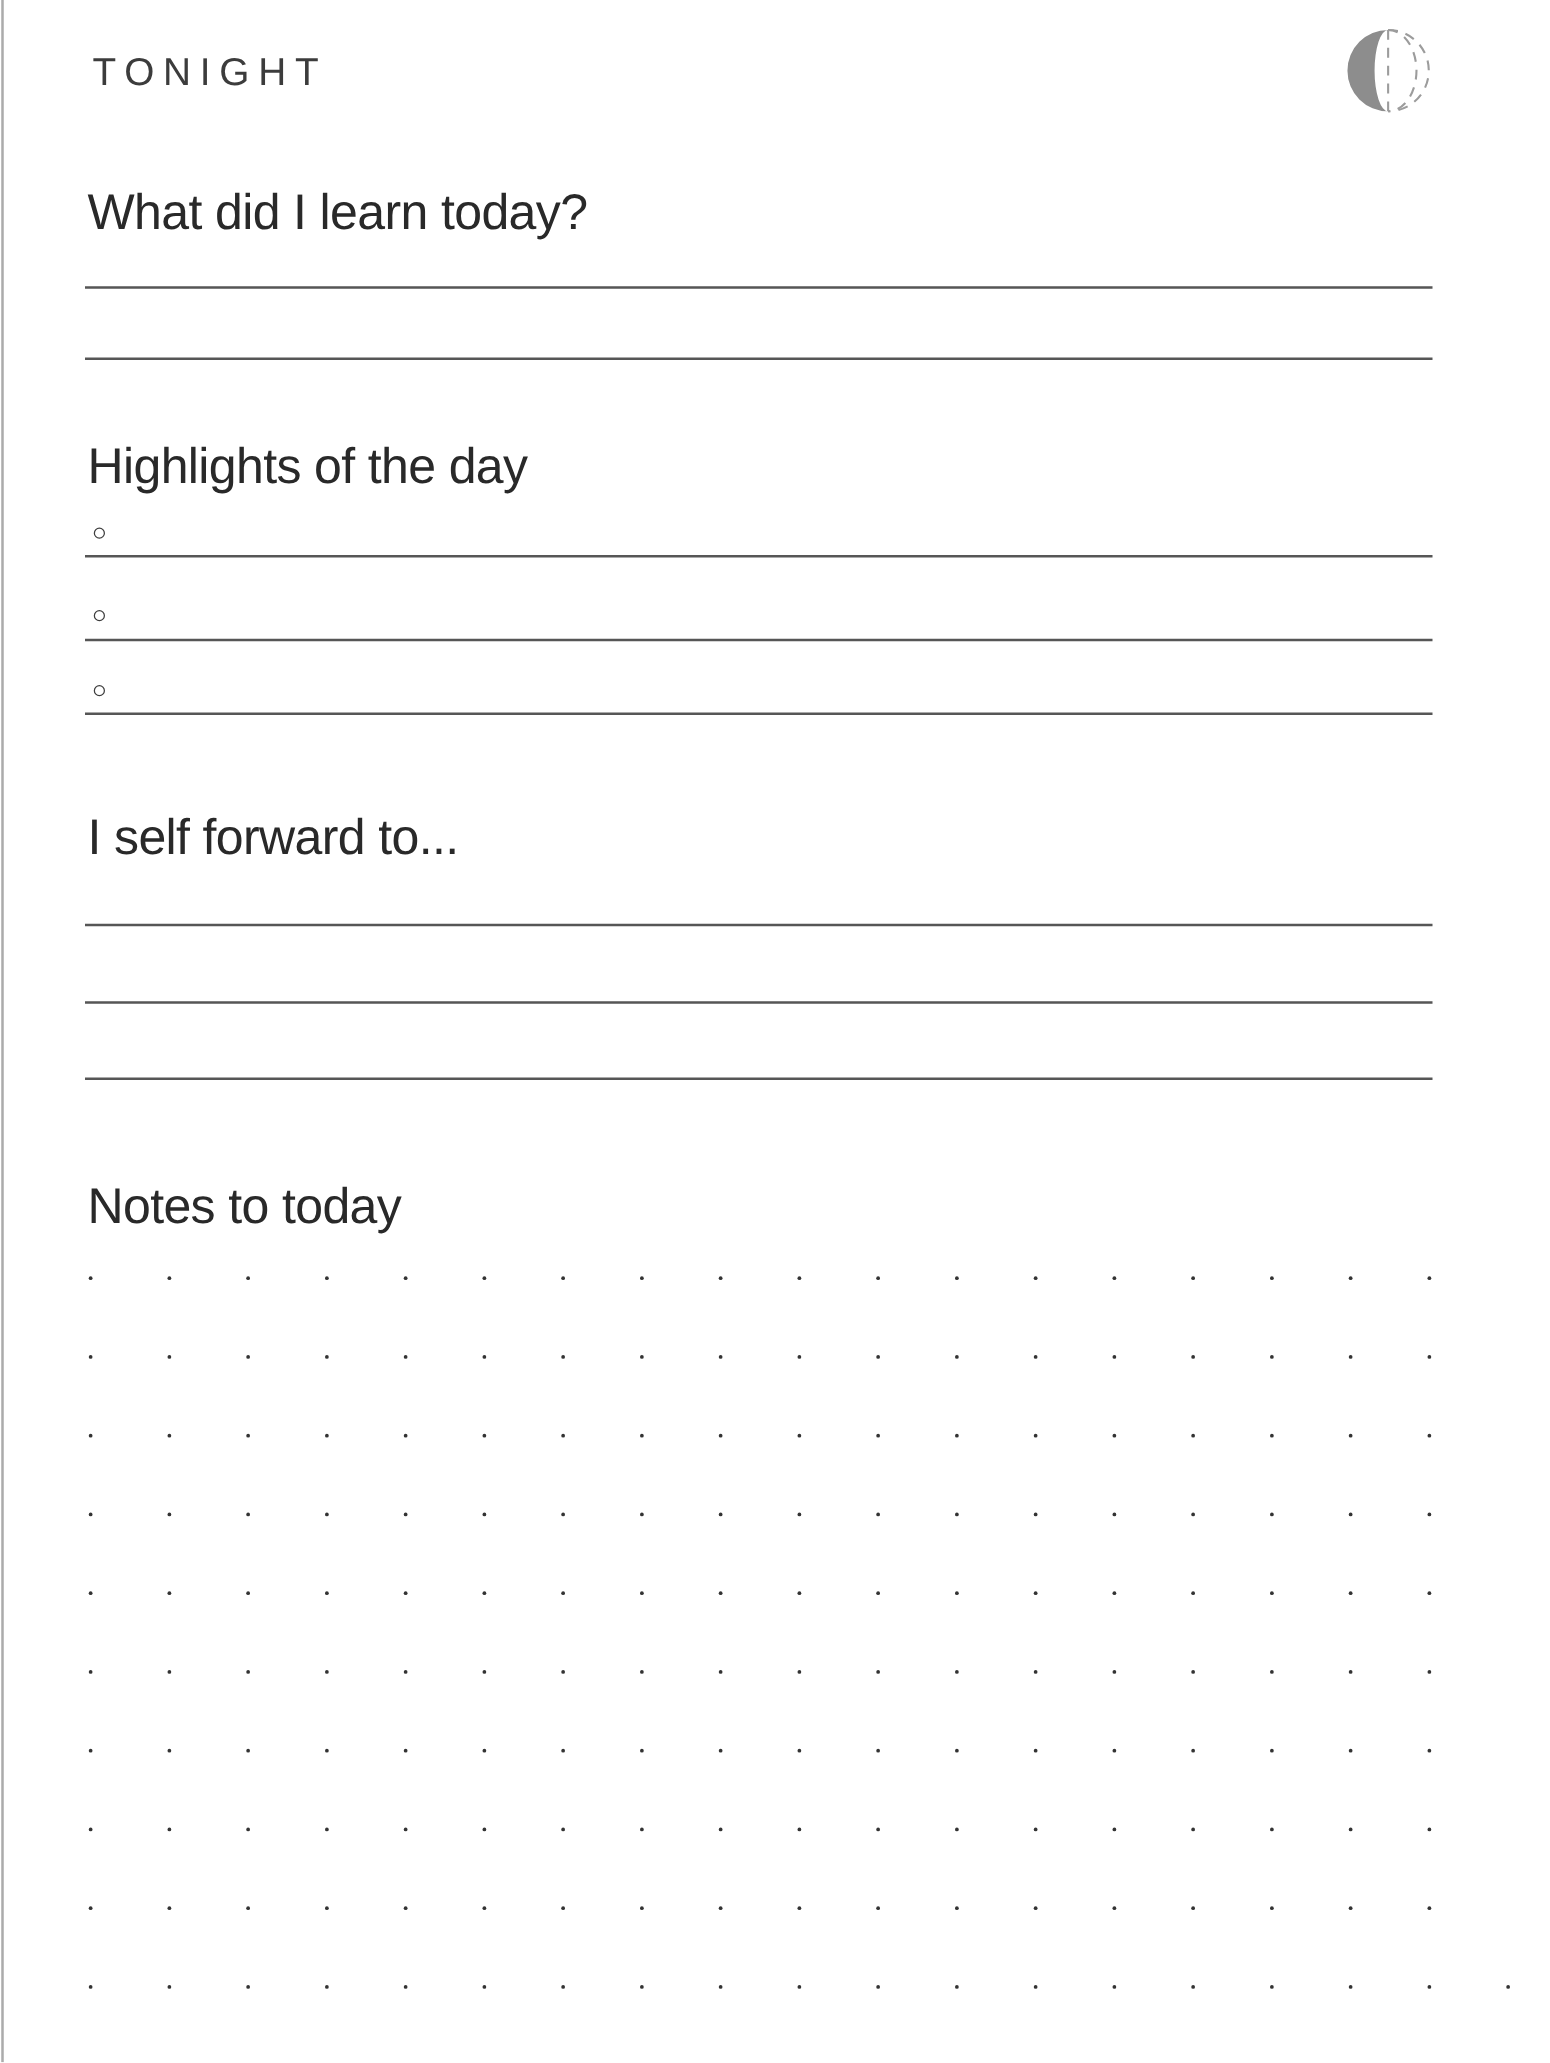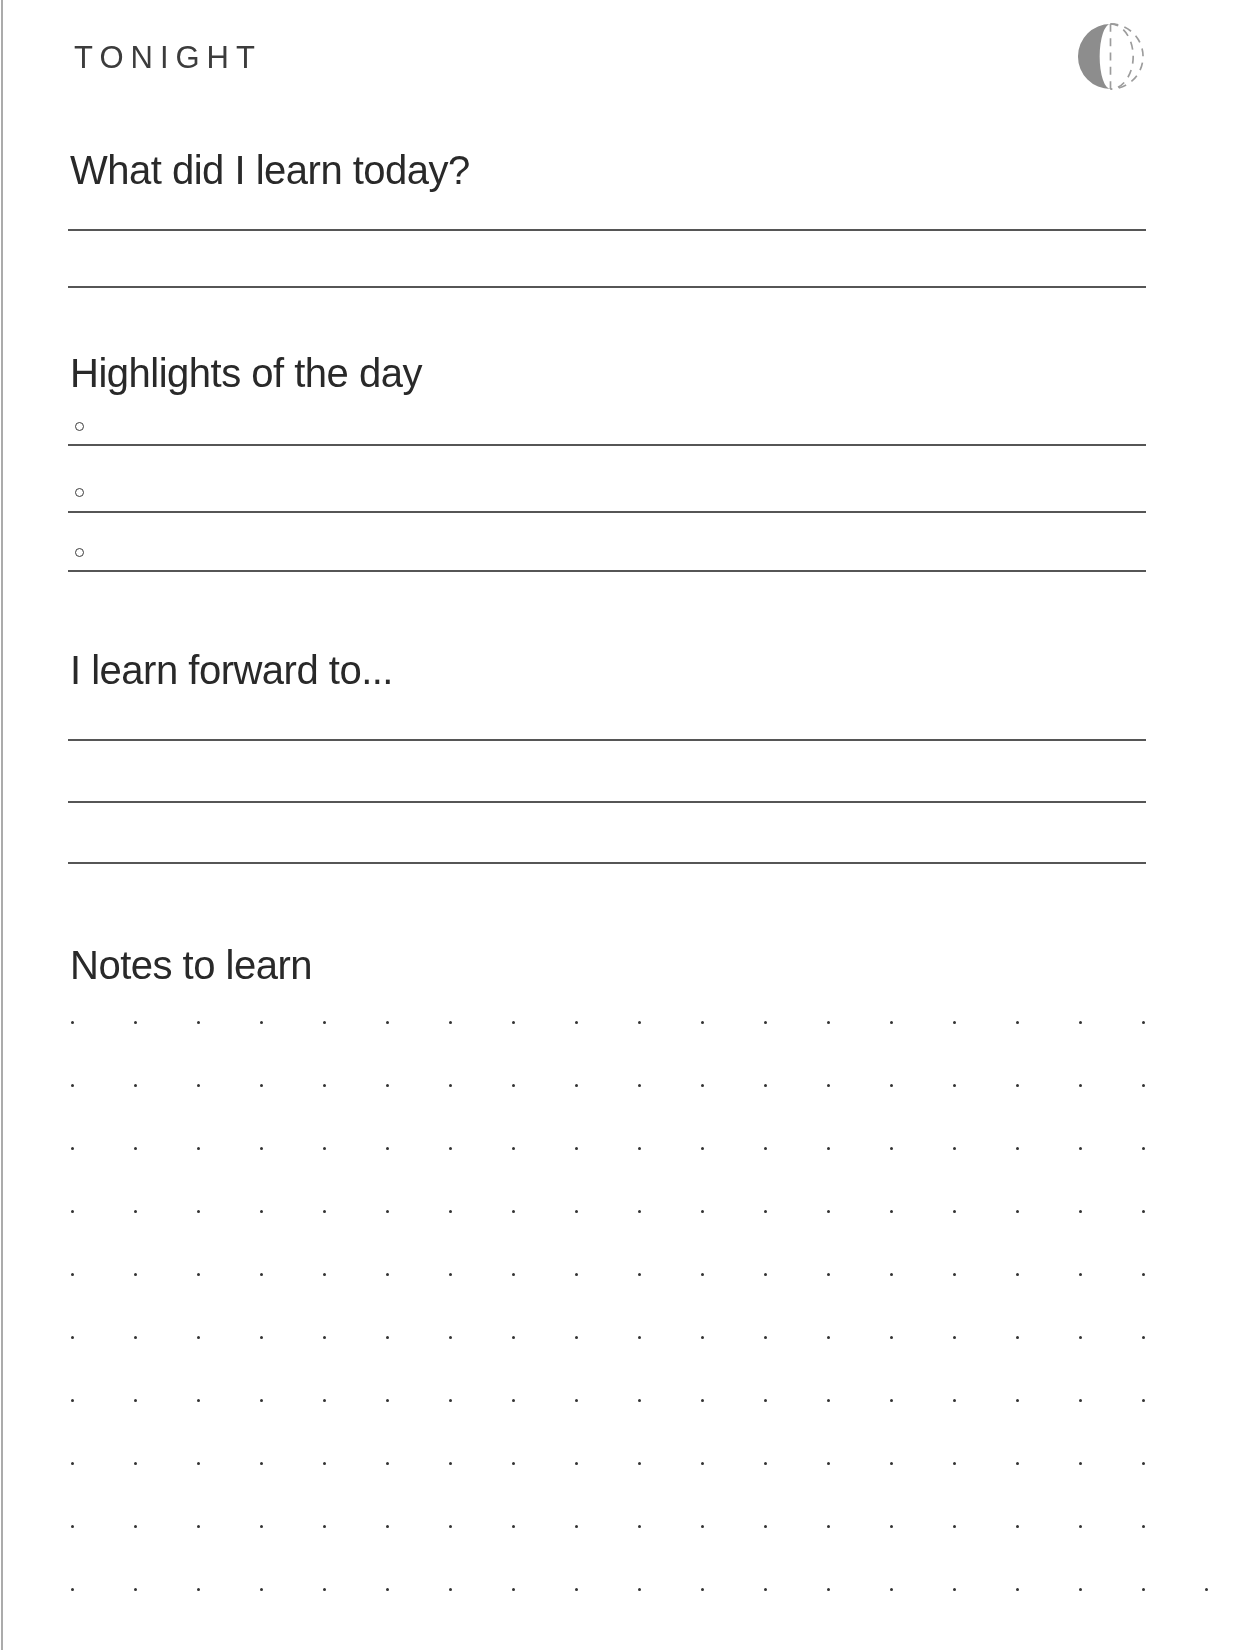--- a/index.html
+++ b/index.html
@@ -76,28 +76,28 @@
     <h2 class="heading" style="top:353px">Highlights of the day</h2>
     <div class="bullet" style="top:422px"></div>
     <div class="rule" style="top:444px"></div>
     <div class="bullet" style="top:488px"></div>
     <div class="rule" style="top:511px"></div>
     <div class="bullet" style="top:548px"></div>
     <div class="rule" style="top:570px"></div>
   </section>
 
   <section>
-    <h2 class="heading" style="top:650px">I learn forward to...</h2>
+    <h2 class="heading" style="top:650px">I self forward to...</h2>
     <div class="rule" style="top:739px"></div>
     <div class="rule" style="top:801px"></div>
     <div class="rule" style="top:862px"></div>
   </section>
 
   <section>
-    <h2 class="heading" style="top:945px">Notes to learn</h2>
+    <h2 class="heading" style="top:945px">Notes to today</h2>
     <div class="dotgrid">
         <div class="dot" style="left: 0px; top: 0px;"></div>
         <div class="dot" style="left: 63px; top: 0px;"></div>
         <div class="dot" style="left: 126px; top: 0px;"></div>
         <div class="dot" style="left: 189px; top: 0px;"></div>
         <div class="dot" style="left: 252px; top: 0px;"></div>
         <div class="dot" style="left: 315px; top: 0px;"></div>
         <div class="dot" style="left: 378px; top: 0px;"></div>
         <div class="dot" style="left: 441px; top: 0px;"></div>
         <div class="dot" style="left: 504px; top: 0px;"></div>

